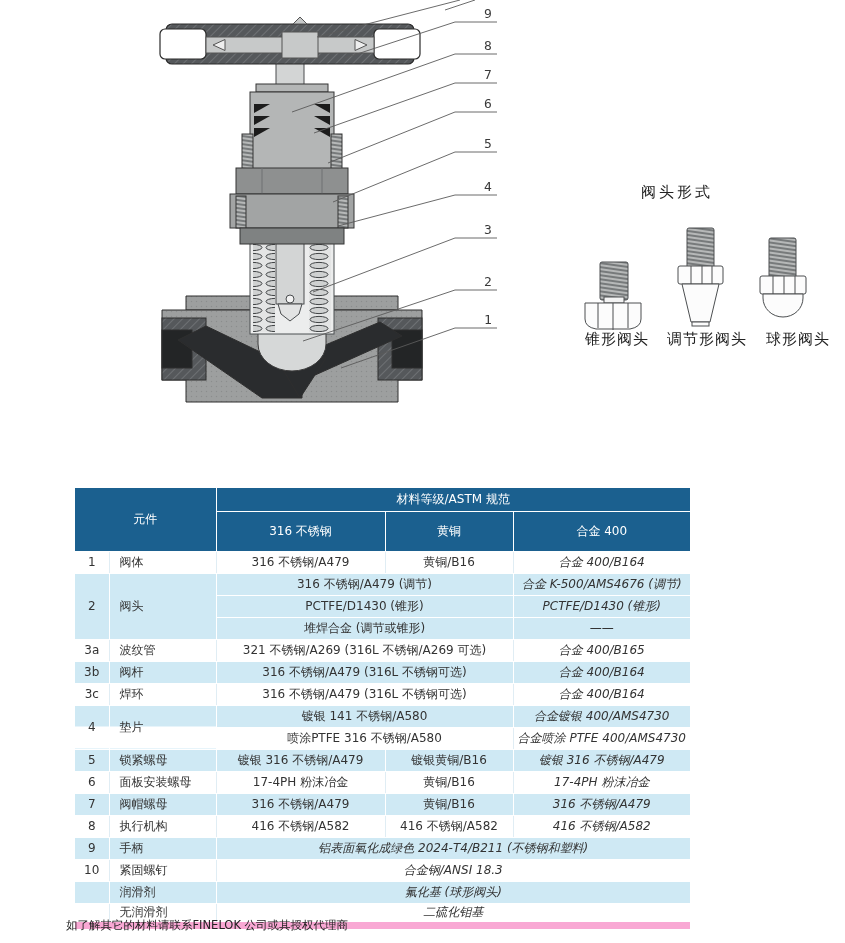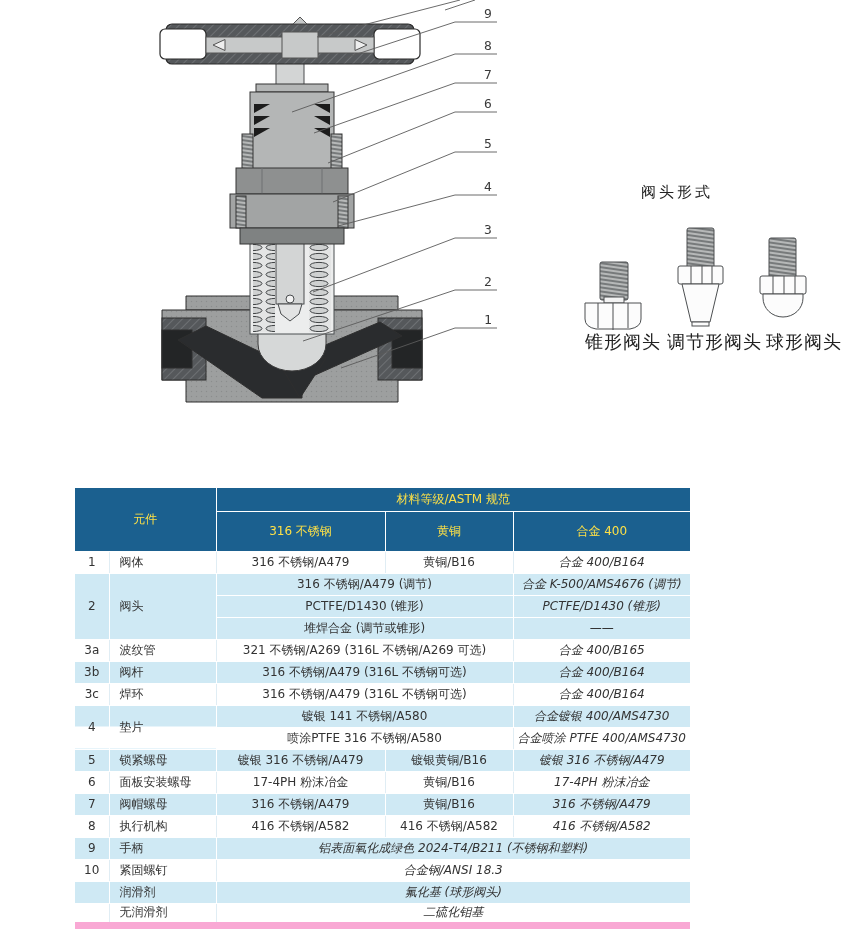--- a/index.html
+++ b/index.html
@@ -15,33 +15,33 @@
   .diagram-svg{position:absolute;left:0;top:0;}
   .callout{
     position:absolute;width:22px;text-align:center;
     font:13px "DejaVu Sans Mono",monospace;color:#3a3a3a;
   }
   .headforms-title{
     position:absolute;left:622px;top:183px;width:110px;
     font-size:15px;letter-spacing:3px;color:#222;text-align:center;
   }
   .headform-label{
-    position:absolute;top:330px;font-size:18px;letter-spacing:1px;color:#222;white-space:nowrap;
+    position:absolute;top:330px;font-size:15px;letter-spacing:1px;color:#222;white-space:nowrap;
   }
   .hf-label-0{left:585px;}
   .hf-label-1{left:667px;}
   .hf-label-2{left:766px;text-align:center;}
   
   .materials-table{
     position:absolute;left:75px;top:488px;width:615px;
     border-collapse:collapse;table-layout:fixed;
     font-size:12px;color:#333;
   }
   .materials-table th{
-    background:var(--hdr);color:#fde047;font-weight:400;
+    background:var(--hdr);color:#ffffff;font-weight:400;
     border-right:1px solid rgba(255,255,255,.8);
     border-bottom:1px solid rgba(255,255,255,.8);
     padding:0 3px;white-space:nowrap;overflow:hidden;
   }
   .materials-table th:last-child{border-right:none;}
   .materials-table tr.h1{height:23px;}
   .materials-table tr.h2{height:40px;}
   .materials-table tbody tr{height:22px;}
   .materials-table td{
     text-align:center;vertical-align:middle;padding:0 3px;
@@ -330,13 +330,14 @@
           <td colspan="3">氟化基 (球形阀头)</td>
         </tr>
         <tr>
           <td class="num"></td>
           <td class="name">无润滑剂</td>
           <td colspan="3">二硫化钼基</td>
         </tr>
       </tbody>
   </table>
 
+  <div class="footer-note">如了解其它的材料请联系FINELOK 公司或其授权代理商</div>
 </div>
 
 </body></html>

